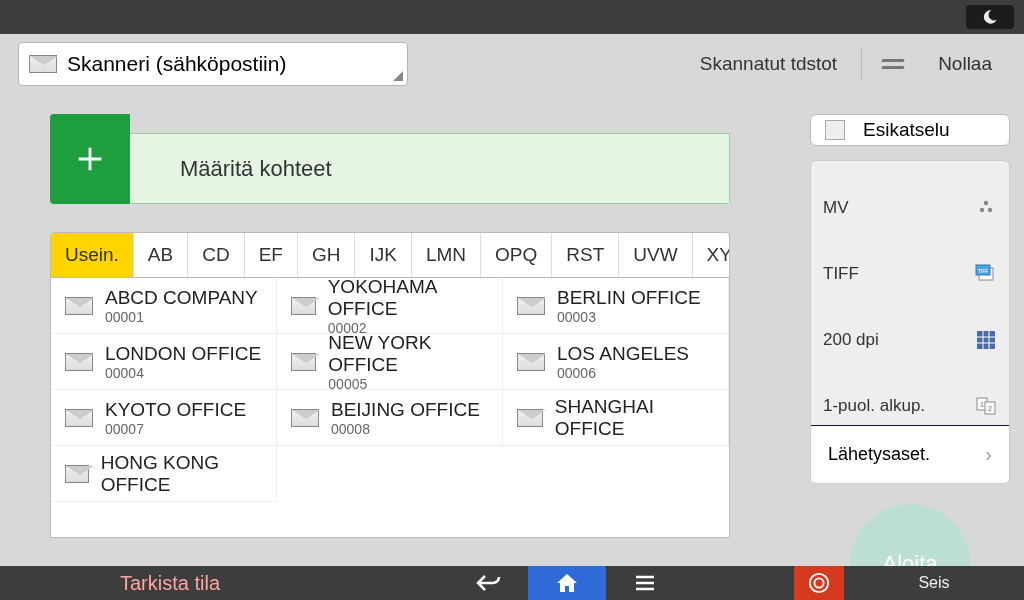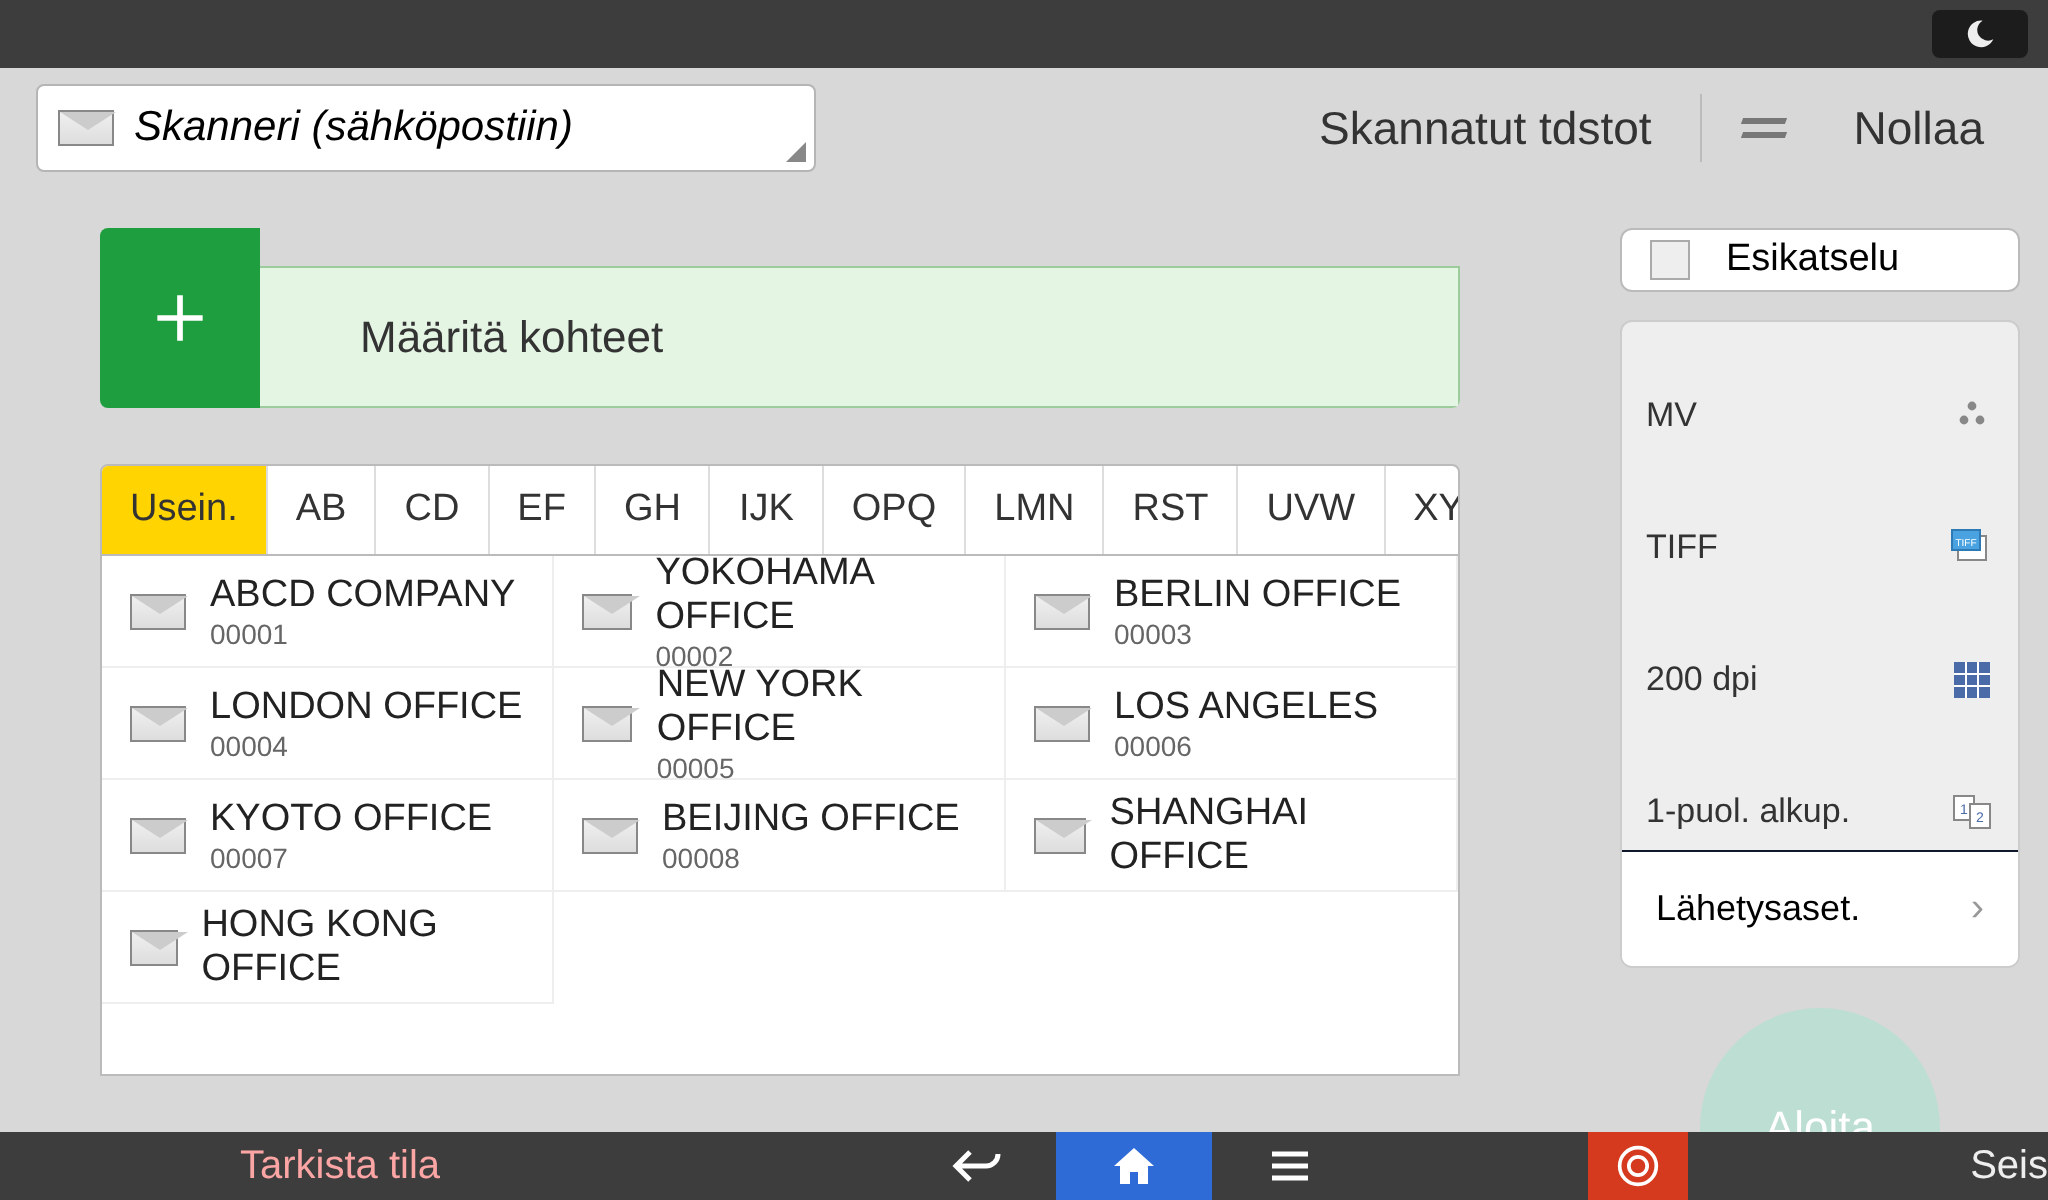--- a/index.html
+++ b/index.html
@@ -3,25 +3,25 @@
 <meta charset="utf-8">
 <style>
 * { margin: 0; padding: 0; box-sizing: border-box; font-family: Arial, sans-serif; }
 body { width: 1024px; height: 600px; background: #d8d8d8; overflow: hidden; position: relative; }
 
 .statusbar { height: 34px; background: #3d3d3d; display:flex; justify-content:flex-end; align-items:center; padding-right:10px;}
 .moon-pill { width:48px; height:24px; background:#1c1c1c; border-radius:4px; display:flex; align-items:center; justify-content:center;}
 .moon-pill svg { width:16px; height:16px;}
 
 .toprow { height:60px; display:flex; align-items:center; padding:0 18px; gap:10px;}
-.mode-selector { width:390px; height:44px; background:#fff; border:1px solid #b5b5b5; border-radius:4px; display:flex; align-items:center; padding:0 10px; position:relative;font-style:italic;}
+.mode-selector { width:390px; height:44px; background:#fff; border:1px solid #b5b5b5; border-radius:4px; display:flex; align-items:center; padding:0 10px; position:relative;}
 .mode-selector .env { margin-right:10px; }
 .mode-selector .corner { position:absolute; right:4px; bottom:4px; width:0;height:0;border-left:10px solid transparent; border-bottom:10px solid #888;}
 .toprow-spacer { flex:1; }
-.top-link { font-size:23px; color:#333; padding:8px 14px; cursor:pointer;}
+.top-link { font-size:19px; color:#333; padding:8px 14px; cursor:pointer;}
 .top-sep { width:1px; height:34px; background:#bbb;}
 .doublebar { display:flex; flex-direction:column; gap:4px; padding:0 10px;}
 .doublebar .bar { width:22px; height:3px; background:#777; transform:skewX(-20deg);}
 
 .body-area { position:absolute; top:94px; left:0; right:0; bottom:34px; }
 
 .left-col { position:absolute; left:50px; top:20px; width:680px; }
 
 .dest-banner { display:flex; height:90px; border-radius:4px; overflow:hidden;}
 .dest-plus { width:80px; background:#1e9e3e; display:flex; align-items:center; justify-content:center;}
@@ -49,21 +49,21 @@
 
 .start-btn { margin:20px auto 0; width:120px; height:120px; border-radius:60px; background:#bcded3; display:flex; align-items:center; justify-content:center; font-size:22px; color:#fff; cursor:pointer;}
 
 .bottombar { position:absolute; bottom:0; left:0; right:0; height:34px; background:#3d3d3d; display:flex; align-items:center;}
 .bb-status { width:340px; color:#fca5a5; font-size:20px; text-align:center;}
 .bb-spacer { flex:1; display:flex; justify-content:center;}
 .bb-btn { width:78px; height:34px; display:flex; align-items:center; justify-content:center; cursor:pointer;}
 .bb-home { background:#2f6bd6;}
 .bb-stop-area { display:flex; align-items:center; width:230px;}
 .bb-stop-icon { width:50px; height:34px; background:#d63a1e; display:flex; align-items:center; justify-content:center;}
-.bb-stop-label { flex:1; text-align:right; color:#eee; font-size:20px;}
+.bb-stop-label { flex:1; text-align:center; color:#eee; font-size:16px;}
 
 .envelope-icon { width:28px; height:18px; border:1px solid #888; background:linear-gradient(#f0f0f0,#ddd); position:relative;}
 .envelope-icon::before { content:""; position:absolute; left:0; right:0; top:0; height:0; border-left:14px solid transparent; border-right:14px solid transparent; border-top:9px solid #ccc;}
 </style>
 </head>
 <body>
 
 <div class="statusbar">
   <div class="moon-pill">
     <svg viewBox="0 0 24 24">
@@ -100,22 +100,22 @@
       <div class="dest-text">Määritä kohteet</div>
     </div>
 
     <div class="tabstrip" id="tabstrip">
         <div class="tab active">Usein.</div>
         <div class="tab">AB</div>
         <div class="tab">CD</div>
         <div class="tab">EF</div>
         <div class="tab">GH</div>
         <div class="tab">IJK</div>
+        <div class="tab">LMN</div>
         <div class="tab">OPQ</div>
-        <div class="tab">LMN</div>
         <div class="tab">RST</div>
         <div class="tab">UVW</div>
         <div class="tab">XYZ</div>
       </div>
 
     <div class="contacts">
       <div class="contacts-grid" id="contacts-grid">
           <div class="contact">
             <span class="envelope-icon"></span>
             <span class="info">

